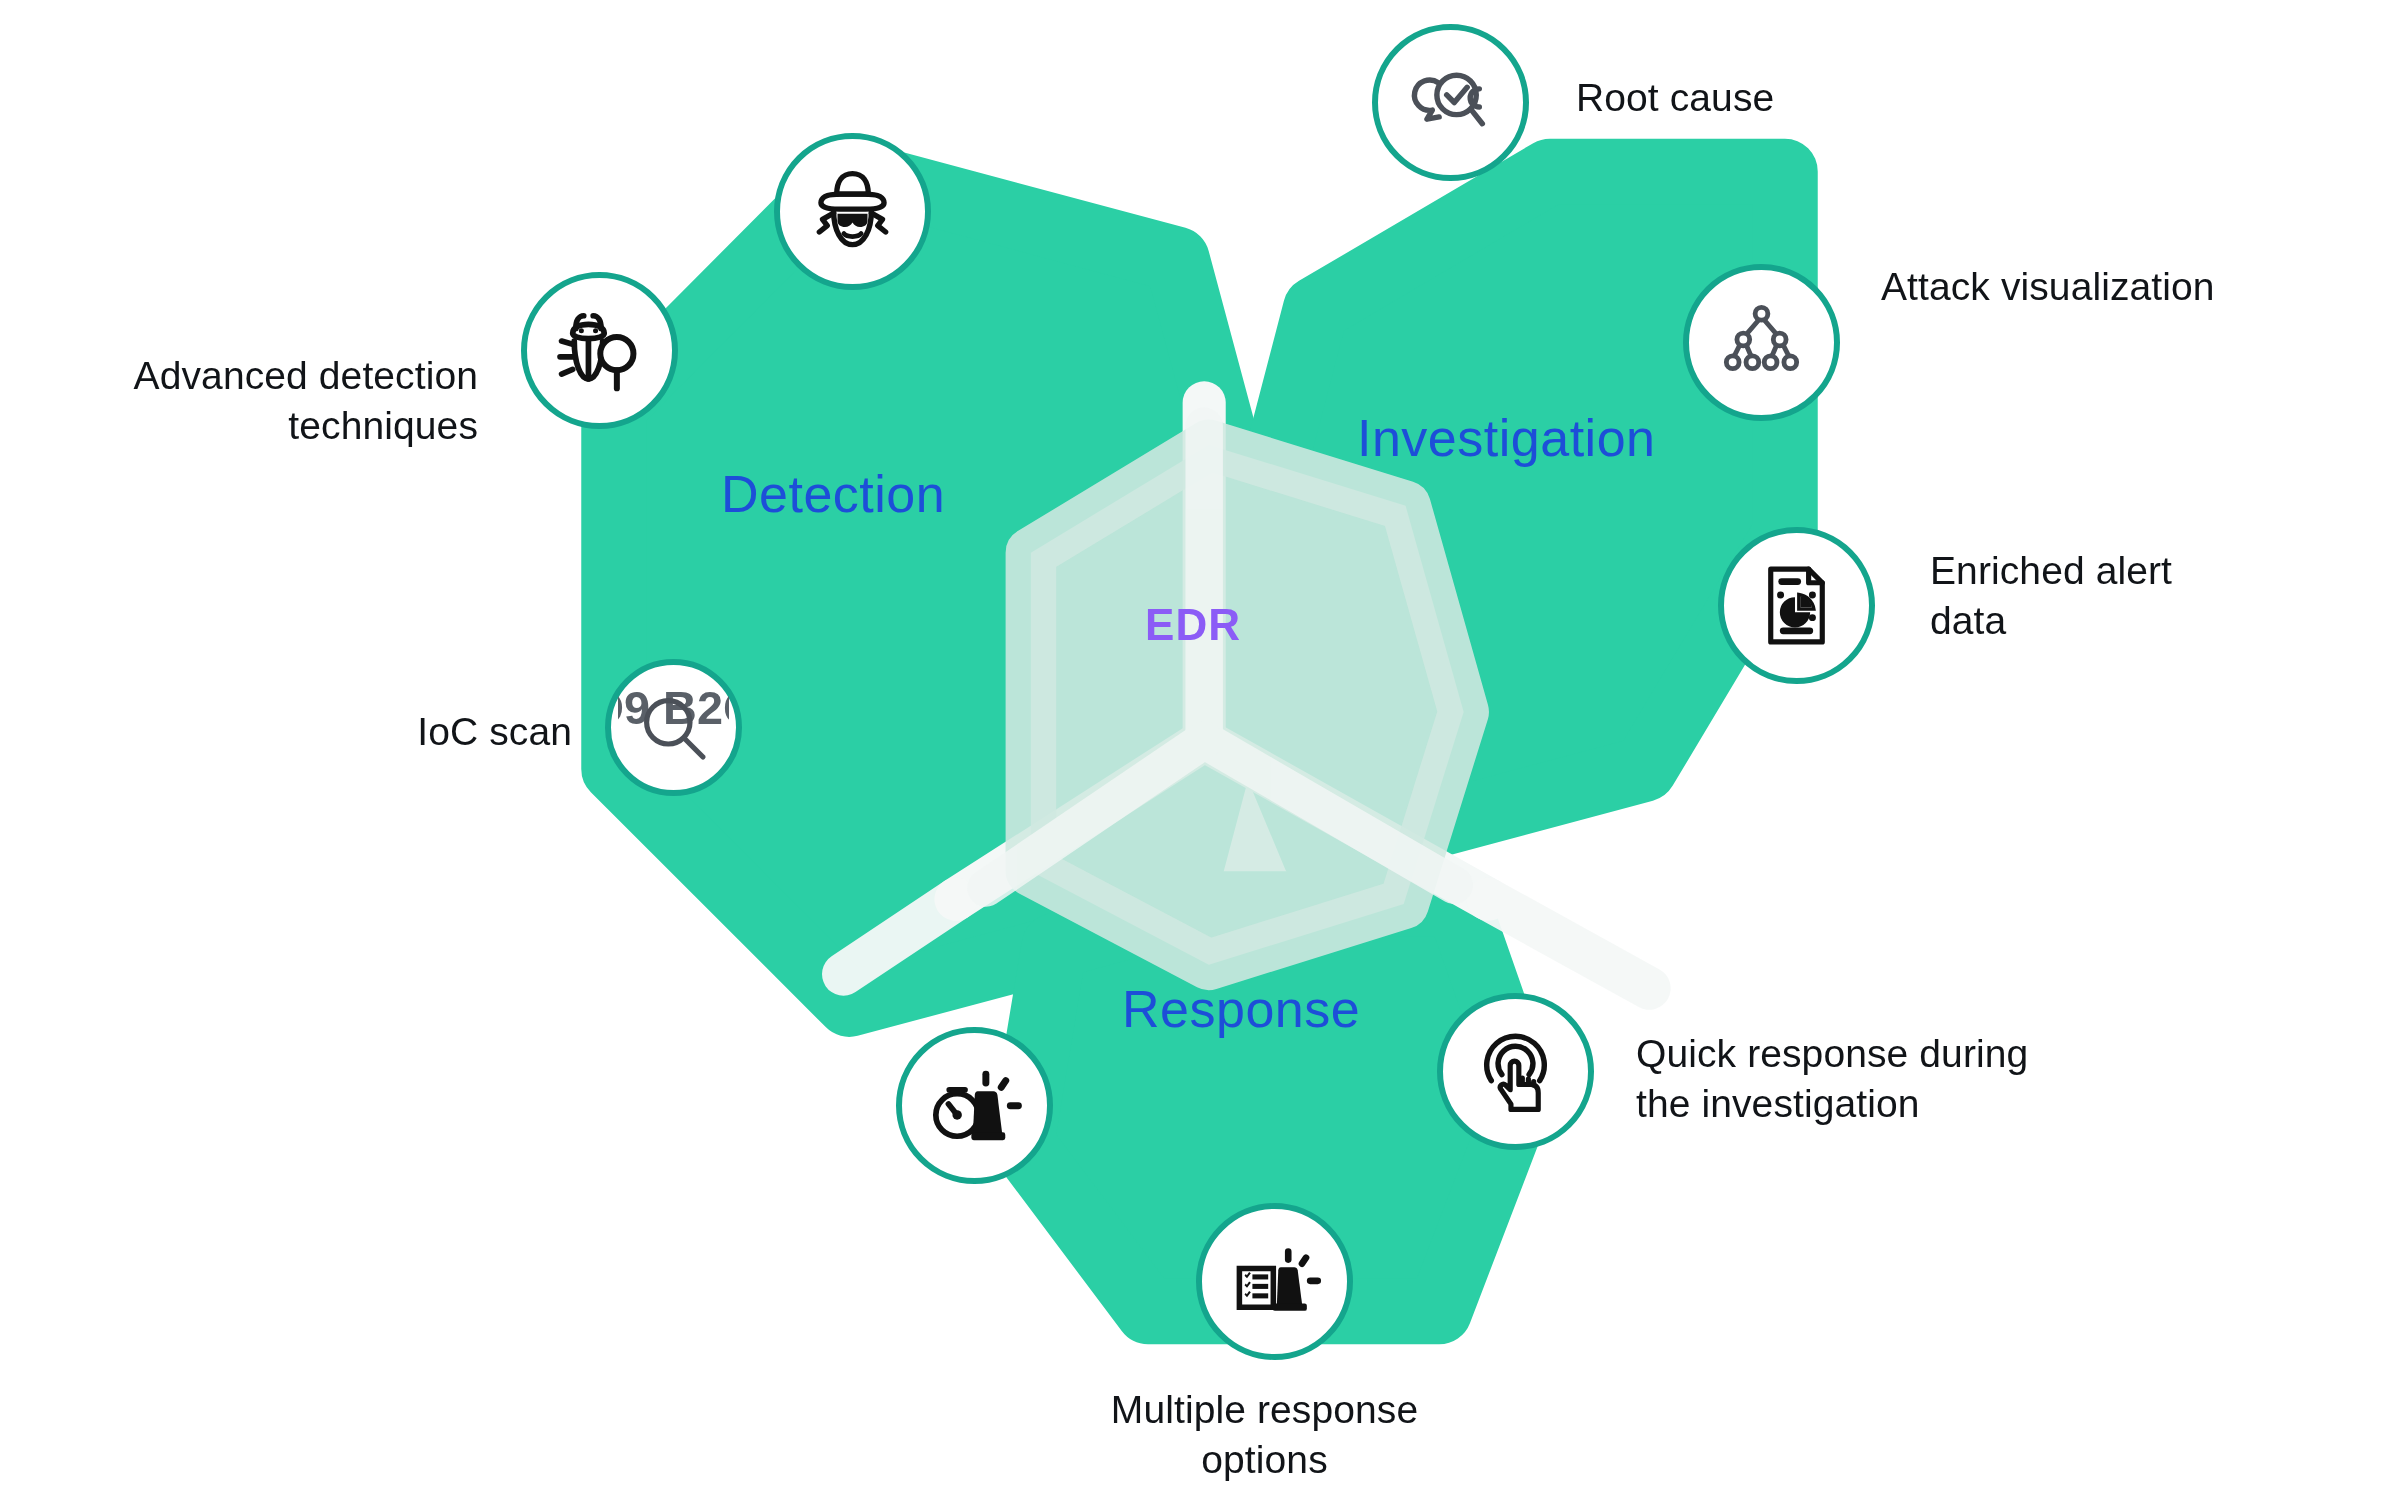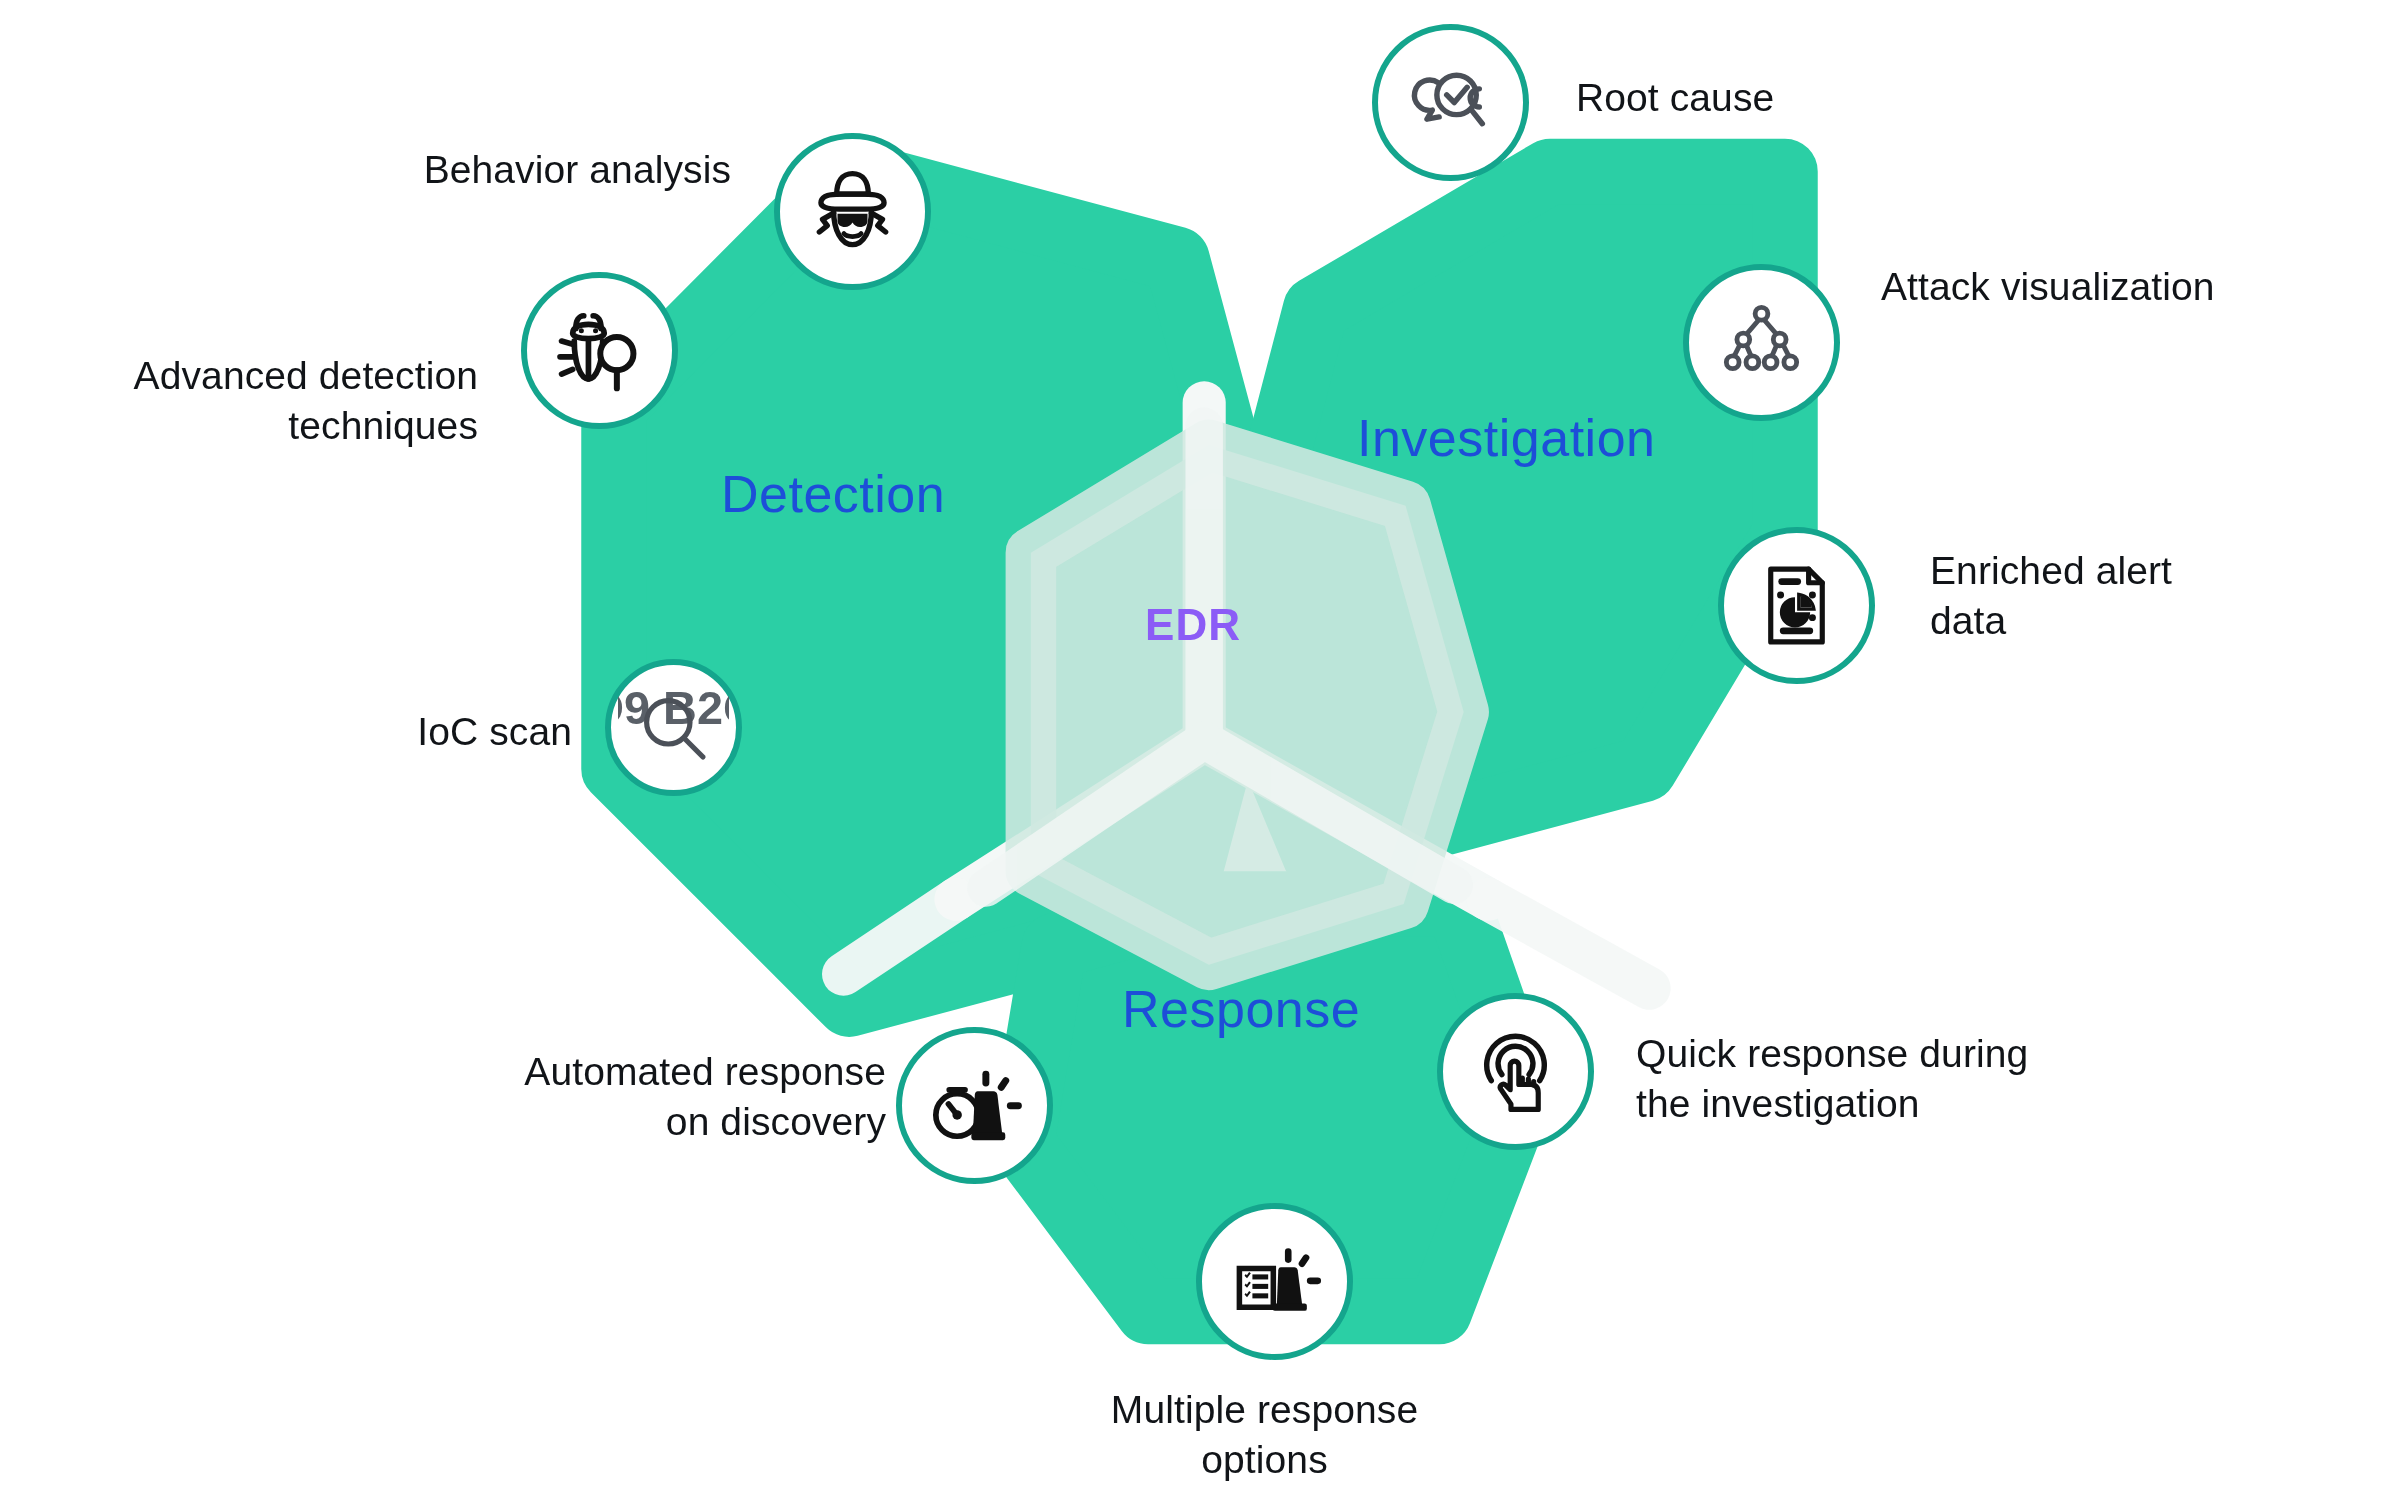--- a/index.html
+++ b/index.html
@@ -319,36 +319,33 @@
         <path d="M13 40.3 L14.6 42 L17 38.8 L15.9 38 L14.5 40 L13.8 39.3 Z"></path>
         <path d="M36 23 L44.5 23 C45.6 23 46.5 23.8 46.7 24.9 L49.5 46.5 L33.5 46.5 L34.4 24.9 C34.5 23.8 35.1 23 36 23 Z"></path>
         <rect x="31" y="46" width="21.5" height="4.6" rx="1.4"></rect>
         <rect x="38.6" y="11" width="4.2" height="9.2" rx="2.1"></rect>
         <rect x="48.6" y="14.4" width="4.2" height="8.8" rx="2.1" transform="rotate(34 50.7 18.8)"></rect>
         <rect x="52.5" y="29.5" width="9" height="4.2" rx="2.1"></rect>
       </g>
     </svg>
   </div>
 
-  <div class="label right" style="left:309px; top:145px; width:422px;">Behavior analysis</div>
 
   <div class="label right" style="left:28px; top:351px; width:450px;text-align:right;">Advanced detection
 techniques</div>
 
   <div class="label right" style="left:253px; top:707px; width:319px;">IoC scan</div>
 
   <div class="label left" style="left:1881px; top:262px; width:506px;">Attack visualization</div>
 
   <div class="label left" style="left:1576px; top:73px; width:431px;">Root cause</div>
 
   <div class="label left" style="left:1930px; top:546px; width:450px;">Enriched alert
 data</div>
 
-  <div class="label right" style="left:375px; top:1047px; width:511px;">Automated response
-on discovery</div>
 
   <div class="label left" style="left:1636px; top:1029px; width:525px;">Quick response during
 the investigation</div>
 
   <div class="label center" style="left:1021px; top:1385px; width:487px;text-align:center;">Multiple response
 options</div>
 
 </div>
 
 

